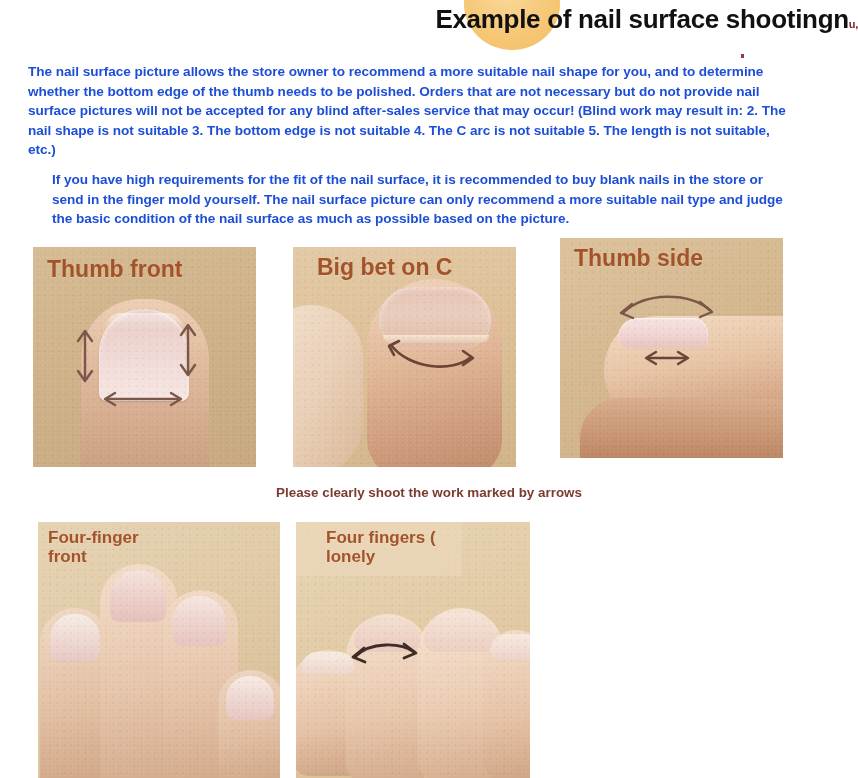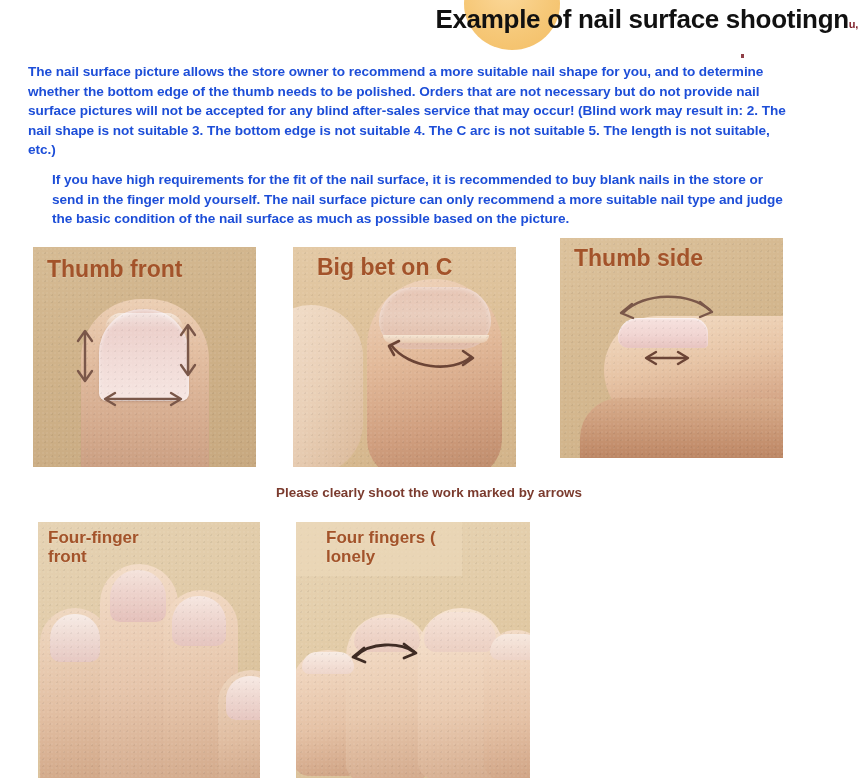--- a/index.html
+++ b/index.html
@@ -187,21 +187,21 @@
       <path d="M8 10 L46 10" stroke="#6b4436" stroke-width="2.4" fill="none" stroke-linecap="round"></path>
       <path d="M16 4 L6 10 L16 16" stroke="#6b4436" stroke-width="2.4" fill="none" stroke-linecap="round" stroke-linejoin="round"></path>
       <path d="M38 4 L48 10 L38 16" stroke="#6b4436" stroke-width="2.4" fill="none" stroke-linecap="round" stroke-linejoin="round"></path>
     </svg>
     <div class="grain"></div>
     <div class="label" style="top:8px;left:14px;">Thumb side</div>
   </div>
 
   <div class="arcs-note">Please clearly shoot the work marked by arrows</div>
 
-  <div class="card small" style="left:38px;top:522px;width:222px;height:256px;">
+  <div class="card small" style="left:38px;top:522px;width:222px;height:256px;padding-left:20px;">
     <div class="skinbg bg-d"></div>
 
     <div class="finger" style="left:2px;top:86px;width:70px;height:180px;
                 background:linear-gradient(170deg,#f0d9c2 0%,#e2bfa3 55%,#cfa484 100%);
                 border-radius:36px 36px 12px 12px;"></div>
     <div class="finger" style="left:62px;top:42px;width:78px;height:224px;
                 background:linear-gradient(170deg,#f3ddc8 0%,#e6c5ab 55%,#d2a98b 100%);
                 border-radius:40px 40px 12px 12px;"></div>
     <div class="finger" style="left:126px;top:68px;width:74px;height:198px;
                 background:linear-gradient(170deg,#f2dac4 0%,#e4c2a7 55%,#d0a687 100%);

